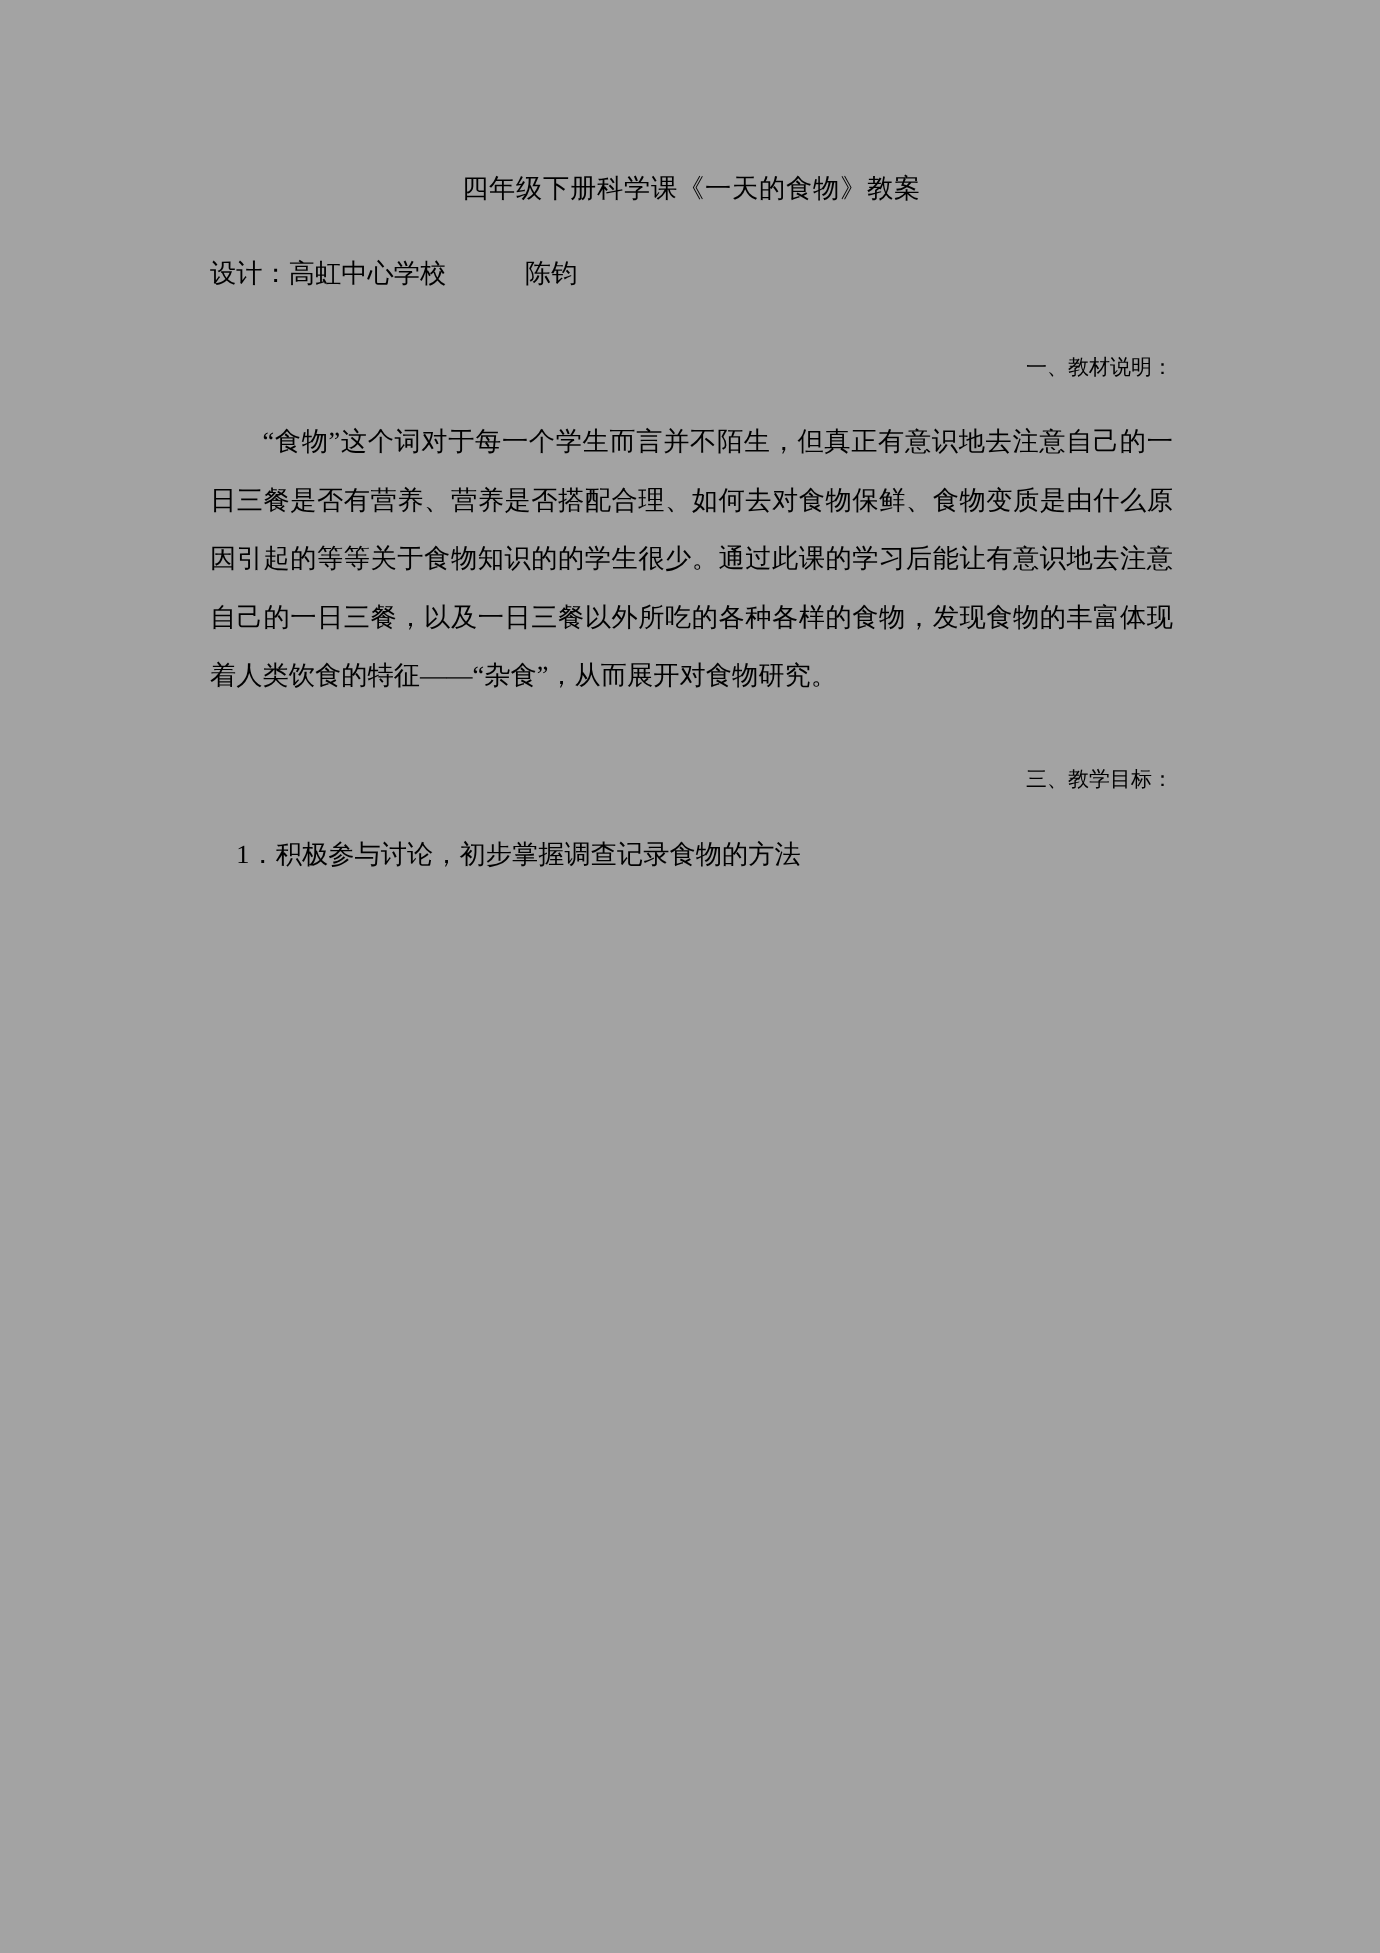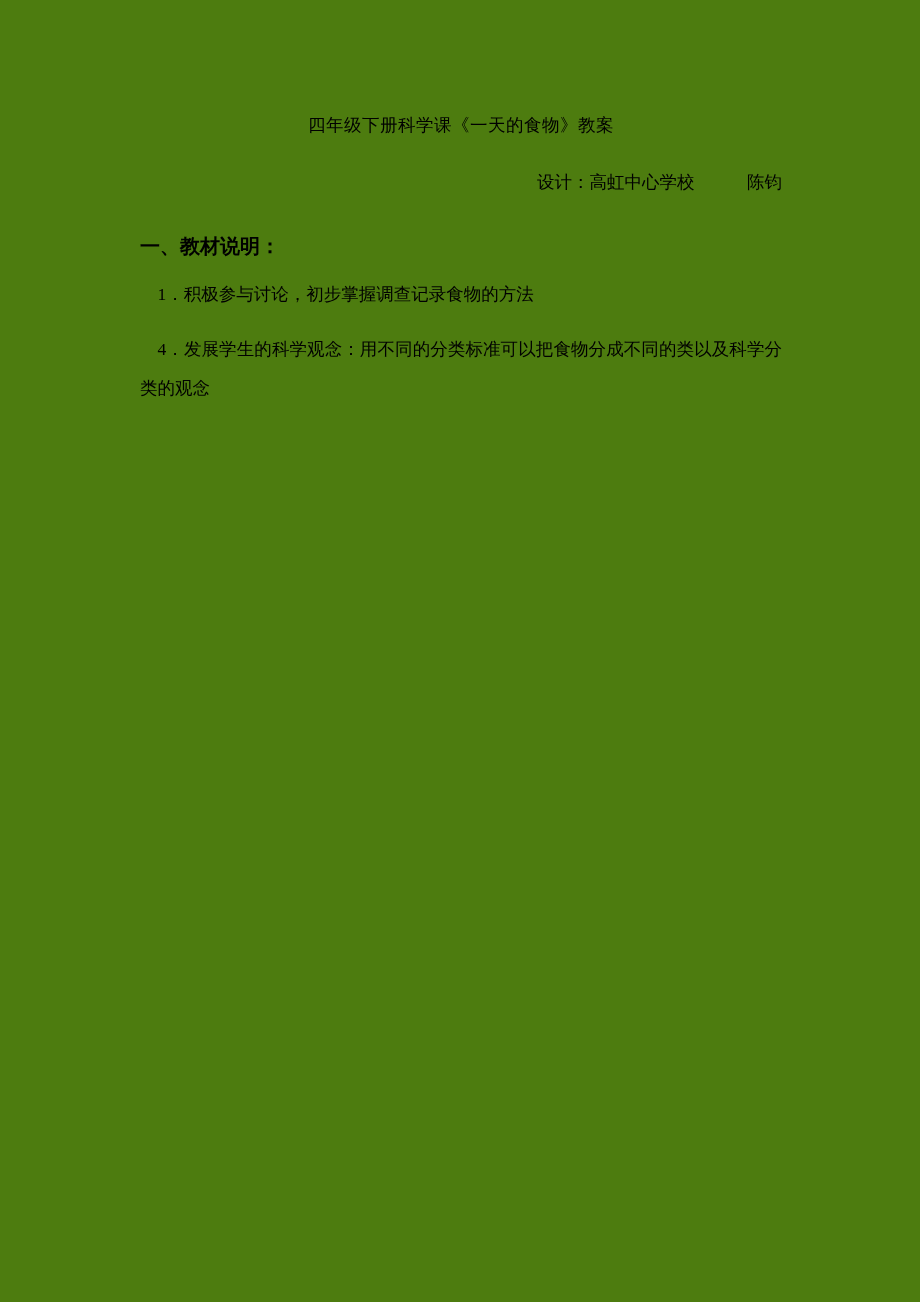--- a/index.html
+++ b/index.html
@@ -5,45 +5,46 @@
   * { box-sizing: border-box; }
   html, body {
     margin: 0;
     padding: 0;
     background: #ffffff;
   }
   .page {
     position: relative;
     width: 920px;
     min-height: 1302px;
-    background: #4d7c0f;
+    background: #a3a3a3;
     color: #000000;
     font-family: "Liberation Serif", "DejaVu Serif", serif;
     font-size: 17.5px;
     padding: 112px 138px 60px 140px;
   }
   .doc-title {
     margin: 0;
     font-size: 17.5px;
     font-weight: 400;
     line-height: 26px;
     text-align: center;
     letter-spacing: 0.5px;
   }
   .byline {
     margin: 31px 0 0 0;
     line-height: 26px;
-    text-align: right;
+    text-align: left;
     white-space: pre-wrap;
   }
   .sec-heading {
     margin: 38px 0 0 0;
-    font-size: 20px;
-    font-weight: 700;
+    font-size: 14px;
+    font-weight: 400;
     line-height: 26px;
+    text-align: right;
   }
   .para {
     margin: 16px 0 0 0;
     line-height: 39px;
     text-indent: 2em;
     text-align: justify;
     word-break: break-all;
   }
   .item {
     margin: 16px 0 0 0;
@@ -65,22 +66,23 @@
 <div class="page">
 
   <h1 class="doc-title">四年级下册科学课《一天的食物》教案</h1>
 
   <p class="byline">设计：高虹中心学校　　　陈钧</p>
 
   <h2 class="sec-heading">一、教材说明：</h2>
 
 
 
+  <p class="para">“食物”这个词对于每一个学生而言并不陌生，但真正有意识地去注意自己的一日三餐是否有营养、营养是否搭配合理、如何去对食物保鲜、食物变质是由什么原因引起的等等关于食物知识的的学生很少。通过此课的学习后能让有意识地去注意自己的一日三餐，以及一日三餐以外所吃的各种各样的食物，发现食物的丰富体现着人类饮食的特征——“杂食”，从而展开对食物研究。</p>
 
+  <h2 class="sec-heading">三、教学目标：</h2>
 
   <p class="item">1．积极参与讨论，初步掌握调查记录食物的方法</p>
 
 
 
-  <p class="item">4．发展学生的科学观念：用不同的分类标准可以把食物分成不同的类以及科学分类的观念</p>
 
 
 </div>
 
 </body></html>

